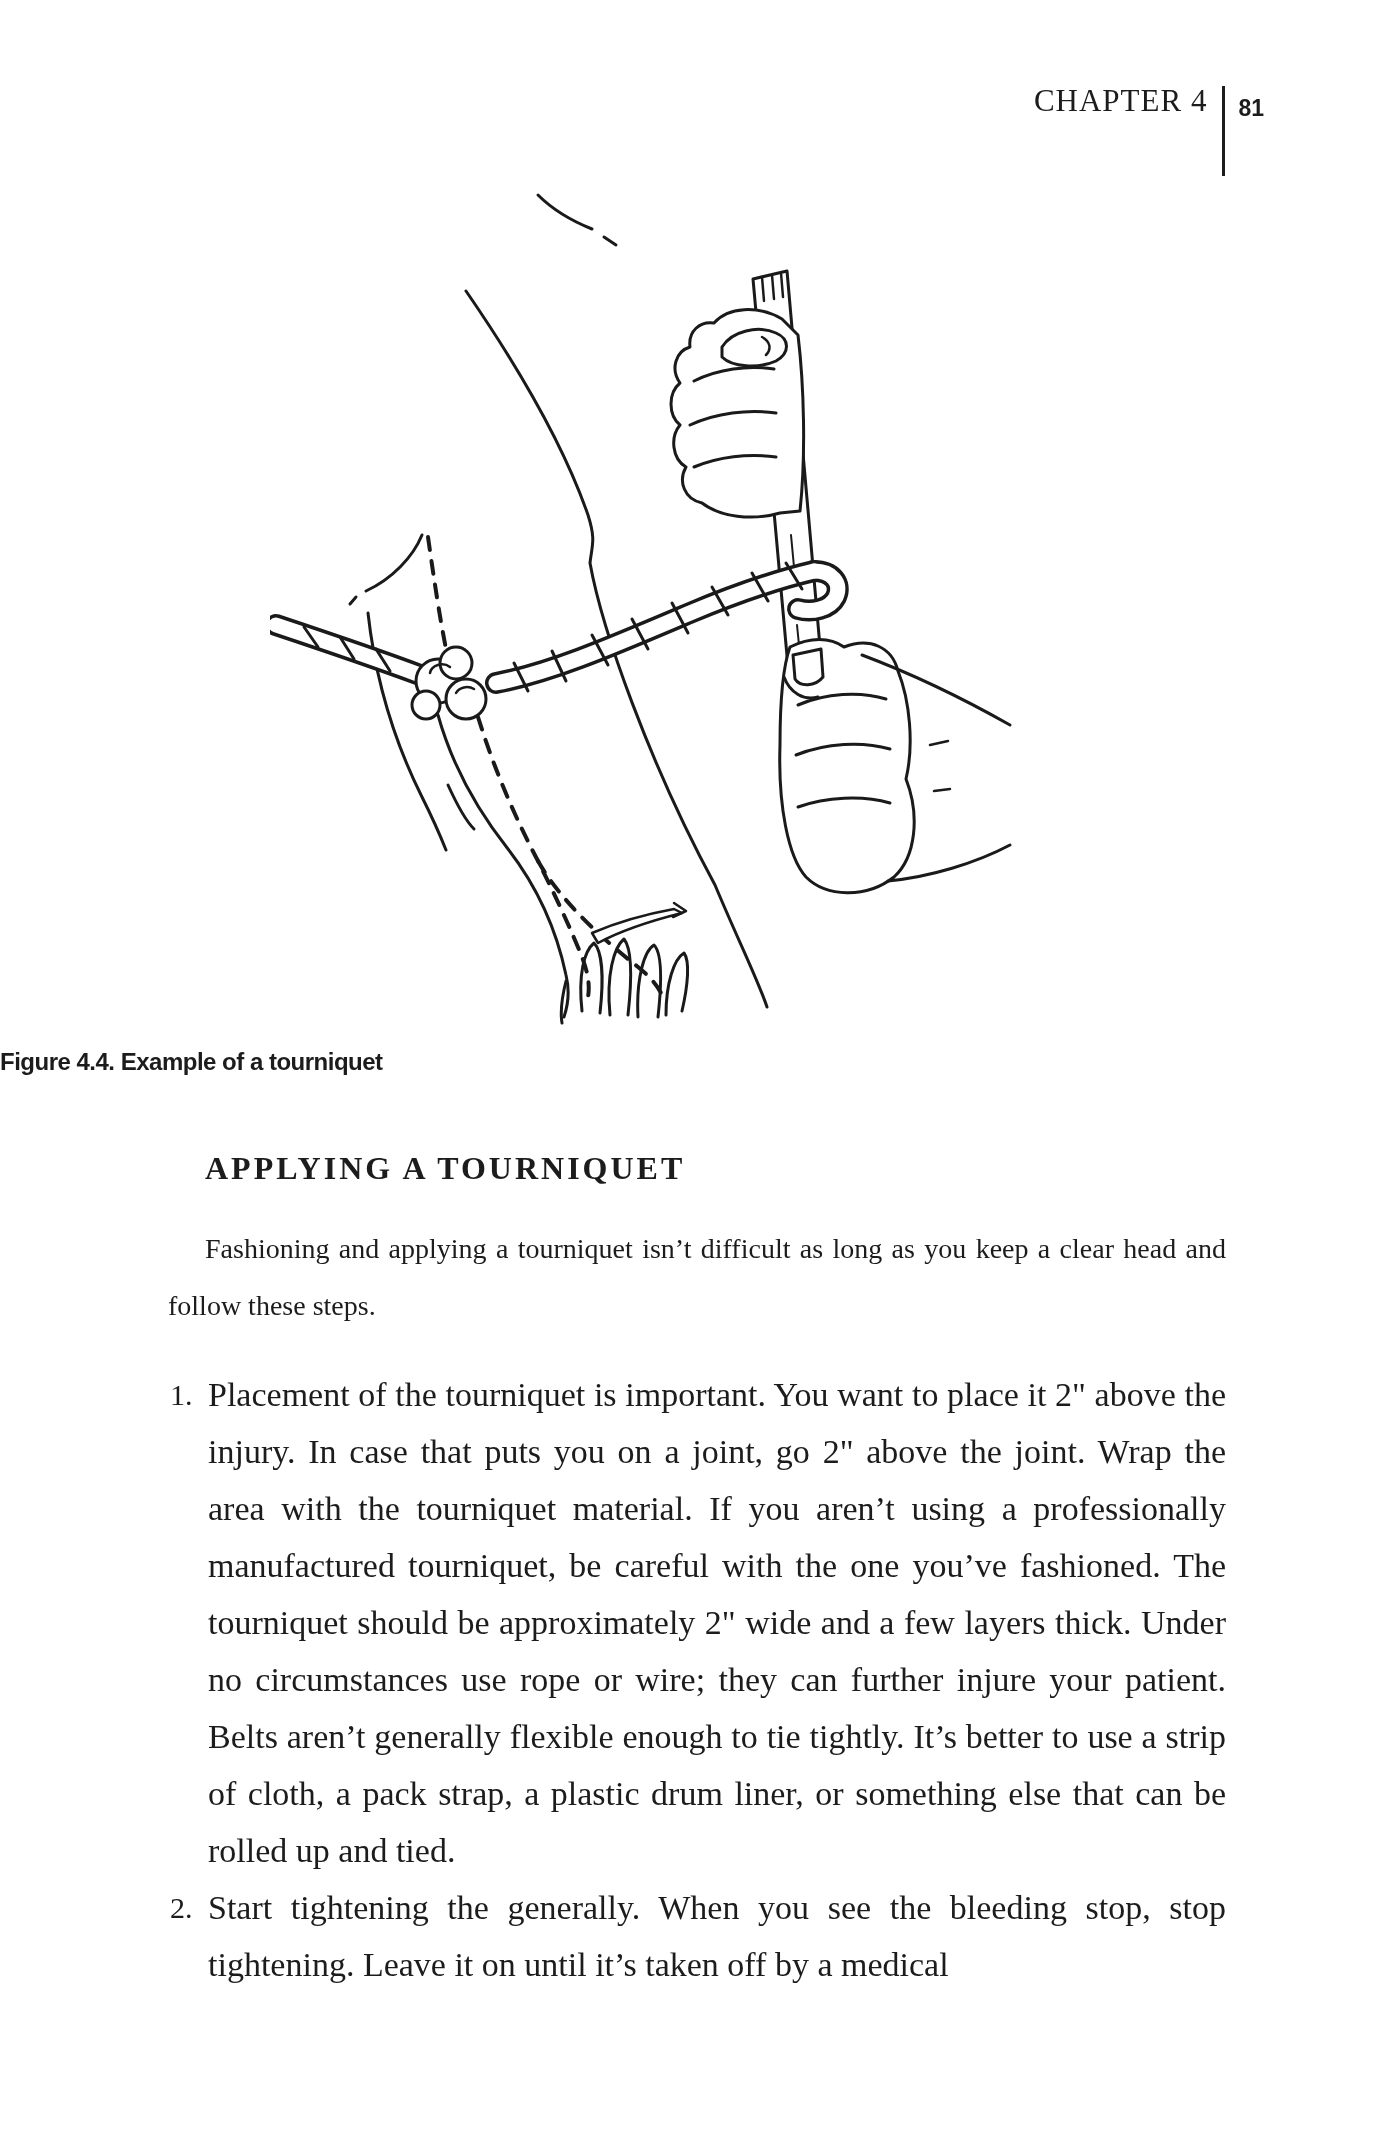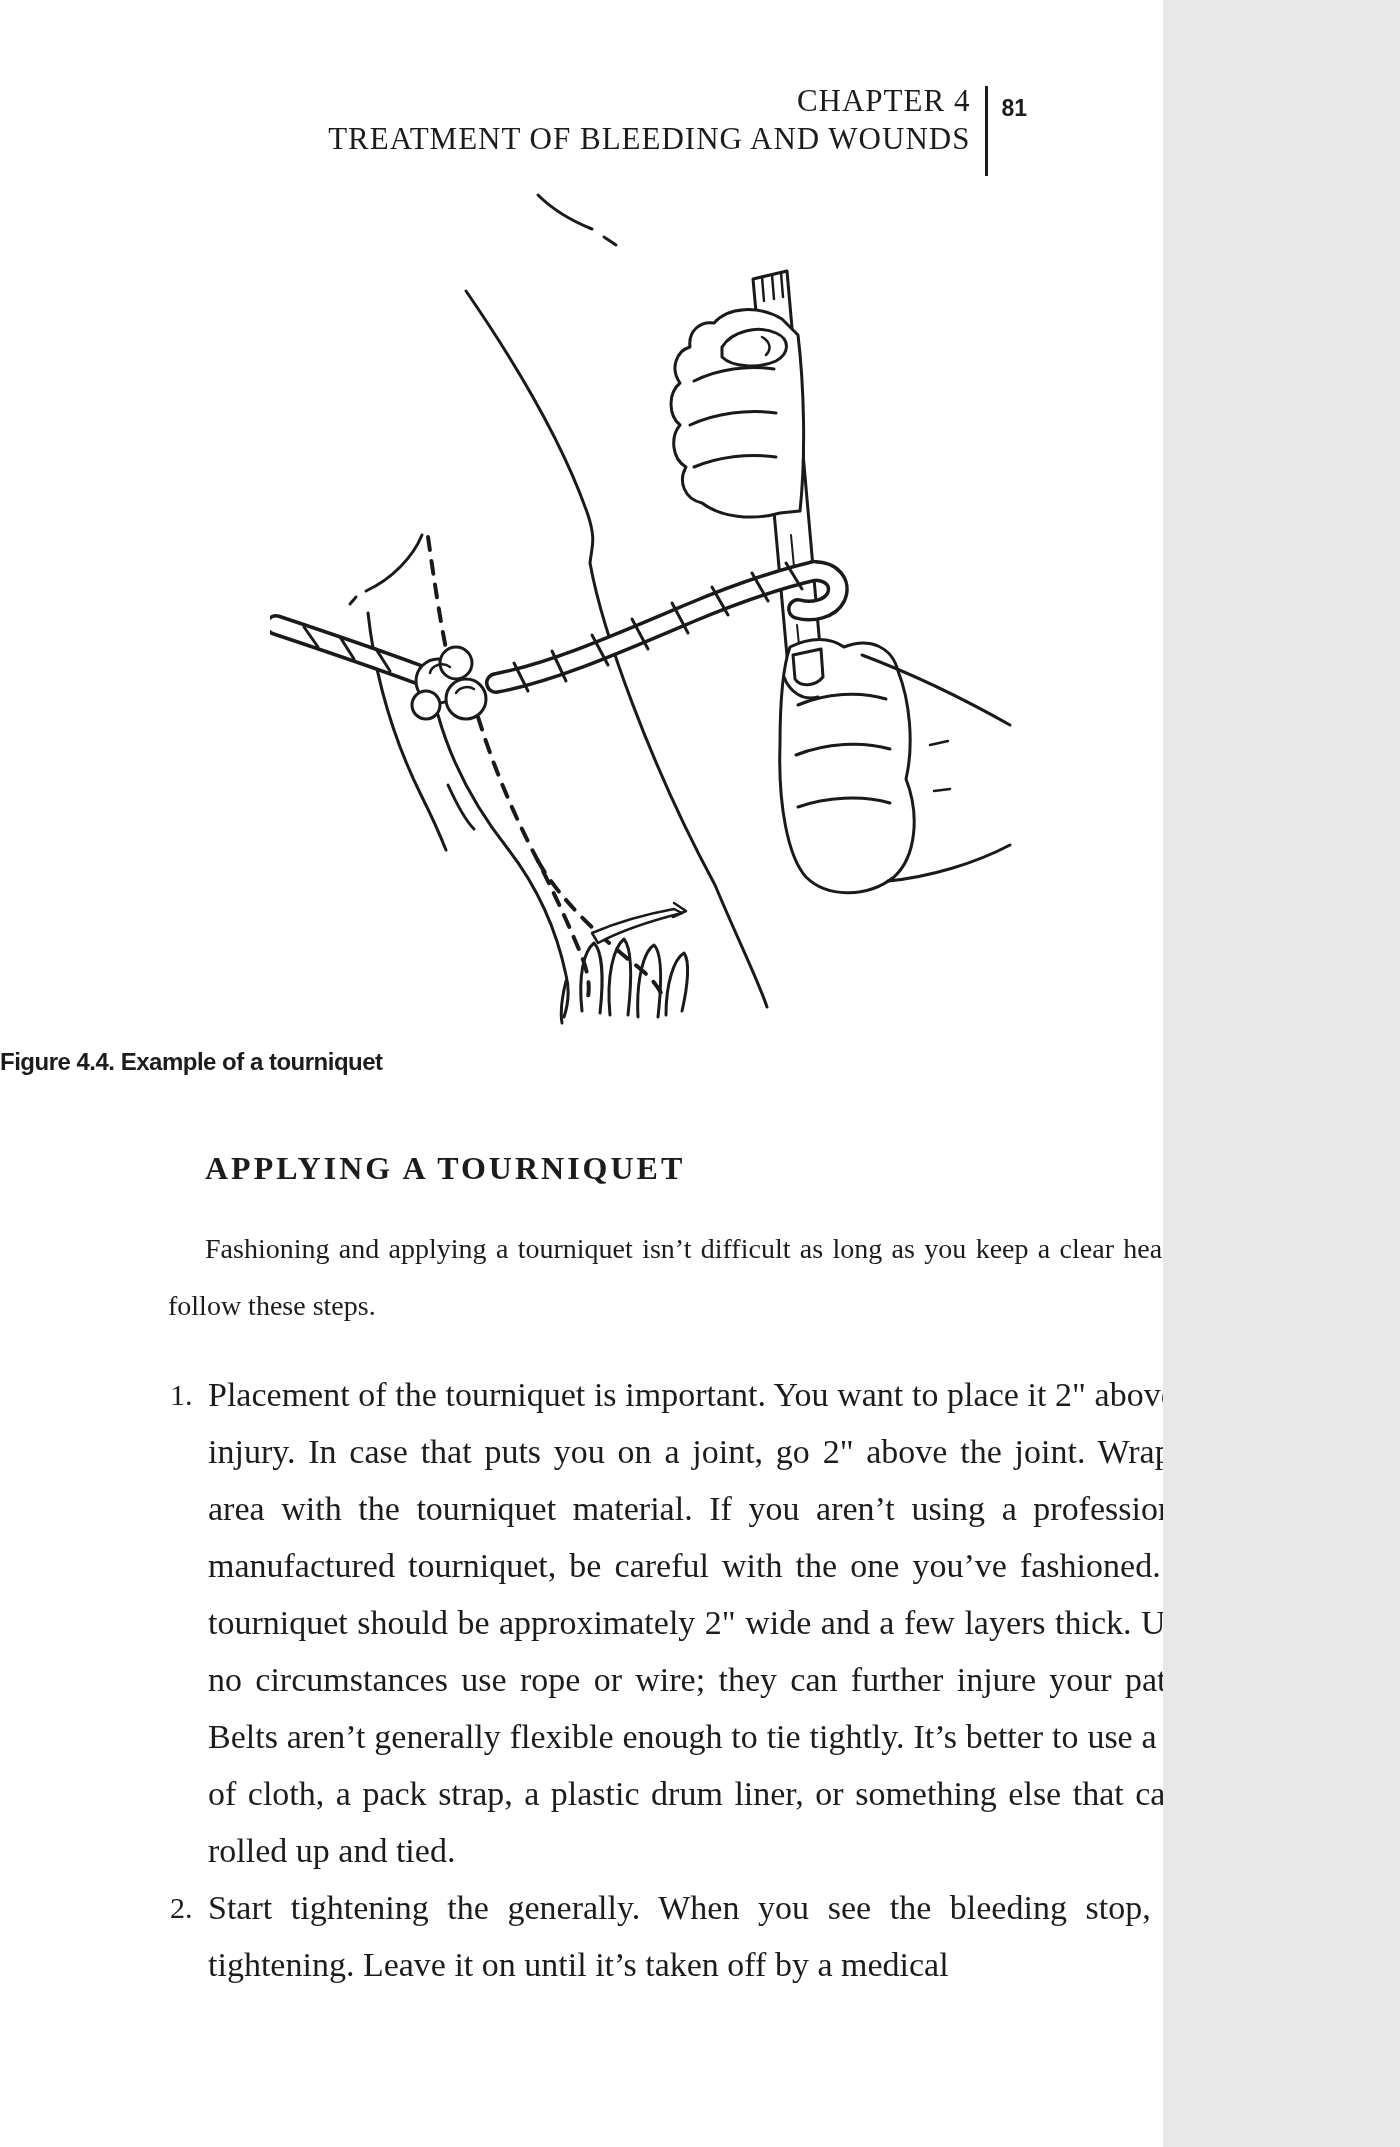--- a/index.html
+++ b/index.html
@@ -1,18 +1,18 @@
 <!DOCTYPE html>
 <html><head>
 <meta charset="utf-8">
 <style>
   html,body { margin:0; padding:0; background:#e8e8e8; }
   .page {
     position:relative;
-    width:1163px; height:2147px;
+    width:1400px; height:2147px;
     background:#ffffff;
     color:#1c1c1c;
     font-family:"Liberation Serif", serif;
     overflow:hidden;
   }
 
   
   .page-header {
     position:absolute; top:82px; right:136px;
     display:flex; align-items:flex-start;
@@ -69,21 +69,20 @@
   }
 </style>
 </head>
 <body>
 
 <div class="page">
 
   <header class="page-header">
     <div class="chapter-block">
       <div>CHAPTER 4</div>
-      <div>TREATMENT OF BLEEDING AND WOUNDS</div>
     </div>
     <div class="header-divider"></div>
     <div class="pagenum">81</div>
   </header>
 
   <figure class="figure-wrap">
     <svg width="760" height="860" viewBox="0 0 760 860" fill="none" stroke="#1a1a1a" stroke-width="3" stroke-linecap="round" stroke-linejoin="round">
 
       <g>
         <path d="M268,10 C284,26 302,36 322,44"></path>

